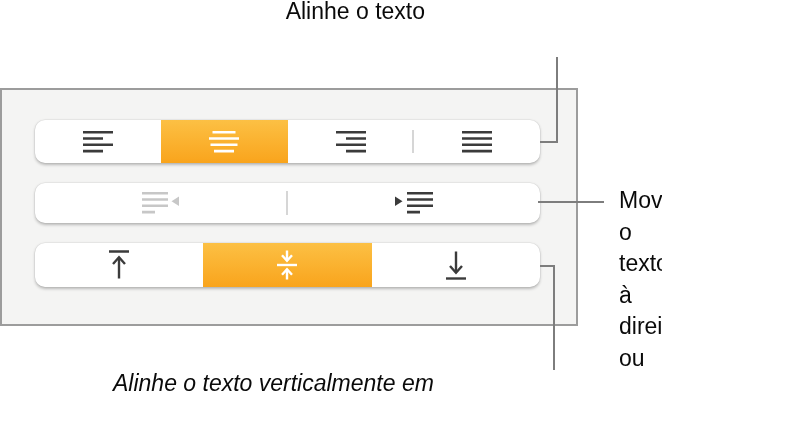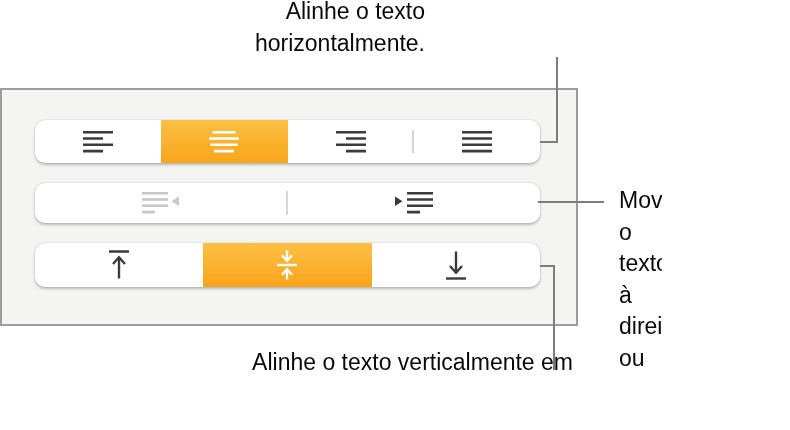--- a/index.html
+++ b/index.html
@@ -60,21 +60,21 @@
   }
   .line-bottom{
     position:absolute;left:540px;top:265px;width:13px;height:103px;
     border-top:2px solid var(--callout-line);
     border-right:2px solid var(--callout-line);
   }
   
   .callout{position:absolute;font-size:23px;line-height:31.5px;color:var(--text);}
   .callout-top{right:237px;top:-4px;text-align:right;}
   .callout-right{left:610px;top:185px;text-align:left;margin-left:9px;}
-  .callout-bottom{left:113px;top:347px;width:460px;text-align:right;}
+  .callout-bottom{left:113px;top:368px;width:460px;text-align:left;font-style:italic;}
 </style>
 </head>
 <body>
 
 <div class="stage">
 
   <div class="panel"></div>
 
   <div class="btn-group row1">
     <button class="seg">
@@ -177,21 +177,20 @@
       </span>
     </button>
   </div>
 
   <div class="line-top"></div>
   <div class="line-right"></div>
   <div class="line-bottom"></div>
 
   <div class="callout callout-top">
     <div>Alinhe o texto</div>
-    <div>horizontalmente.</div>
   </div>
 
   <div class="callout callout-right">
     <div>Mova o texto</div>
     <div>à direita ou</div>
   </div>
 
   <div class="callout callout-bottom">
     <div>Alinhe o texto verticalmente em</div>
   </div>

